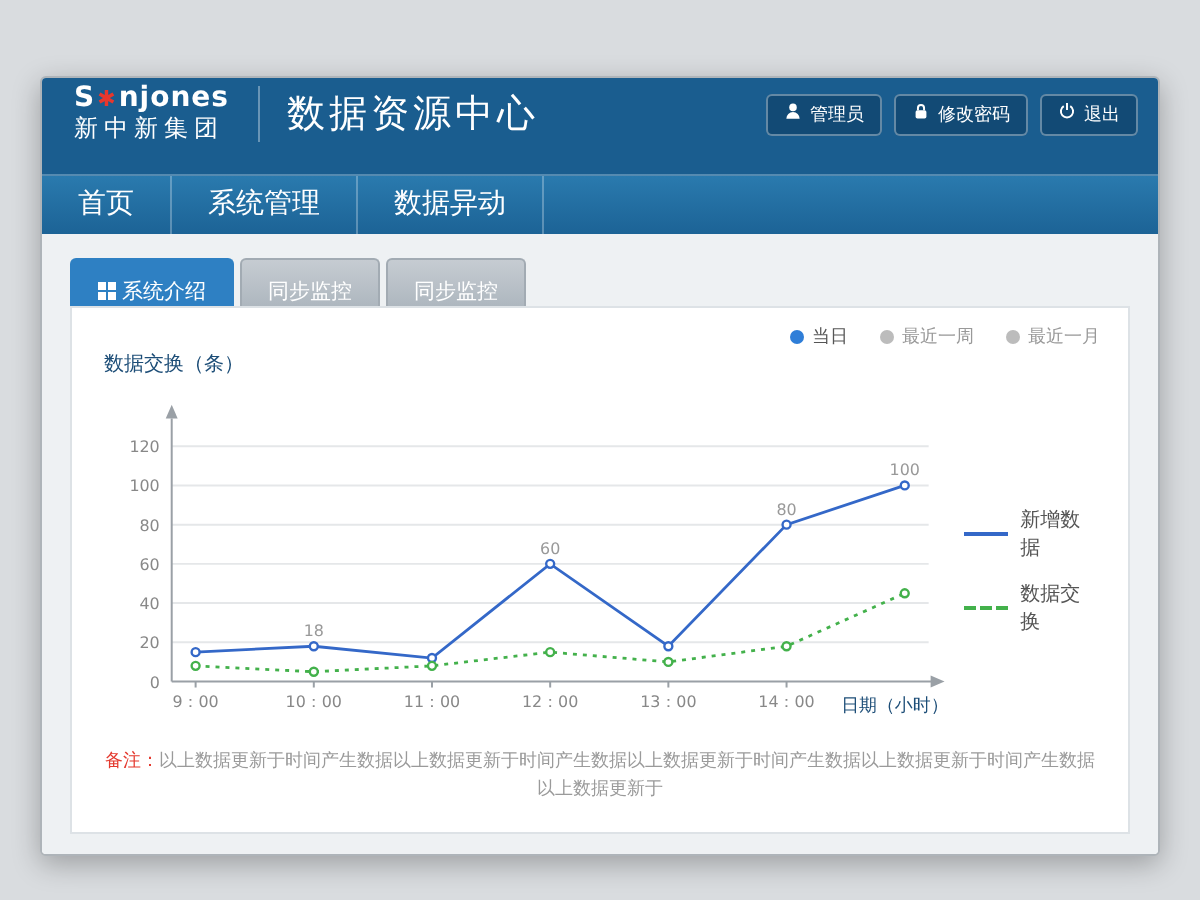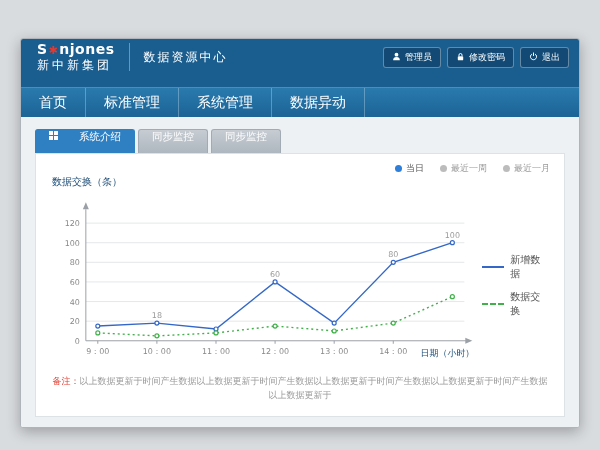--- a/index.html
+++ b/index.html
@@ -6,32 +6,32 @@
   html,body{width:600px;height:450px}
   body{background:#d9dcdf;font-family:"DejaVu Sans","Liberation Sans",sans-serif;position:relative;overflow:hidden}
   .window{position:absolute;left:20px;top:38px;width:560px;height:390px;background:#fff;
           border:1px solid #aeb4b9;border-radius:3px;box-shadow:0 4px 14px rgba(0,0,0,.28);
           overflow:hidden;display:flex;flex-direction:column}
   .topbar{height:48px;background:#1a5d8f;display:flex;align-items:center;padding:0 10px 12px 16px;flex-shrink:0}
   .logo-en{color:#fff;font-size:14px;font-weight:bold;letter-spacing:.5px;line-height:15px}
   .logo-star{color:#e8372c;font-size:11px;margin:0 1px}
   .logo-cn{color:#fff;font-size:12px;font-weight:normal;letter-spacing:3px;line-height:15px}
   .top-divider{width:1px;height:28px;background:rgba(255,255,255,.35);margin:0 14px}
-  .app-title{color:#fff;font-size:12px;font-weight:normal;letter-spacing:2px}
+  .app-title{color:#fff;font-size:19px;font-weight:normal;letter-spacing:2px}
   .top-spacer{flex:1}
   .hbtn{display:flex;align-items:center;gap:4px;background:#124a75;border:1px solid rgba(255,255,255,.35);
         color:#fff;font-size:9px;padding:3px 8px;border-radius:3px;margin-left:6px;cursor:pointer;font-family:inherit}
   .mainnav{height:30px;background:linear-gradient(#2a7aae,#1c6396);border-top:1px solid rgba(255,255,255,.25);
            display:flex;flex-shrink:0}
   .nav-item{color:#fff;font-size:14px;line-height:29px;padding:0 18px;cursor:pointer;
             border-right:1px solid rgba(255,255,255,.28)}
   .content{flex:1;background:#eef1f3;padding:12px 14px 10px;overflow:hidden}
   .tabstrip{display:flex;gap:3px}
   .tab{height:24px;padding:0 13px;font-size:10.5px;color:#fff;border-radius:3px 3px 0 0;cursor:pointer;
-       display:flex;align-items:flex-start;gap:21px;background:linear-gradient(#c6ccd2,#aeb7bf);
+       display:flex;align-items:flex-end;gap:3px;background:linear-gradient(#c6ccd2,#aeb7bf);
        border:1px solid #a2abb3;border-bottom:none}
   .tab.active{background:#2e80c3;border-color:#2e80c3}
   .panel{background:#fff;border:1px solid #dde2e6;height:calc(100% - 24px);padding:8px 14px 6px;
          display:flex;flex-direction:column}
   .filter-row{display:flex;justify-content:flex-end;align-items:center;flex-shrink:0}
   .filter{display:flex;align-items:center;gap:4px;margin-left:16px;font-size:9px;color:#999;cursor:pointer}
   .filter.active{color:#555}
   .dot{width:7px;height:7px;border-radius:50%;background:#bbb;display:inline-block}
   .ylabel{font-size:10px;color:#1c4d77;margin:0 0 12px 2px;flex-shrink:0}
   .chart-row{display:flex;align-items:center}
@@ -72,21 +72,20 @@
       <span><svg width="9" height="9" viewBox="0 0 10 10">
             <path d="M3.2 2.3a3.4 3.4 0 1 0 3.6 0" fill="none" stroke="#fff" stroke-width="1.1"></path>
             <line x1="5" y1="0.6" x2="5" y2="4.4" stroke="#fff" stroke-width="1.1"></line>
           </svg></span>
       <span>退出</span>
     </button>
   </header>
 
   <nav class="mainnav">
     <div class="nav-item">首页</div>
-    <div class="nav-item">标准管理</div>
     <div class="nav-item">系统管理</div>
     <div class="nav-item">数据异动</div>
   </nav>
 
   <div class="content">
     <div class="tabstrip">
       <div class="tab active">
         <span><svg width="9" height="9" viewBox="0 0 9 9">
               <path fill="#fff" d="M0 0h4v4H0zM5 0h4v4H5zM0 5h4v4H0zM5 5h4v4H5z"></path>
             </svg></span>

